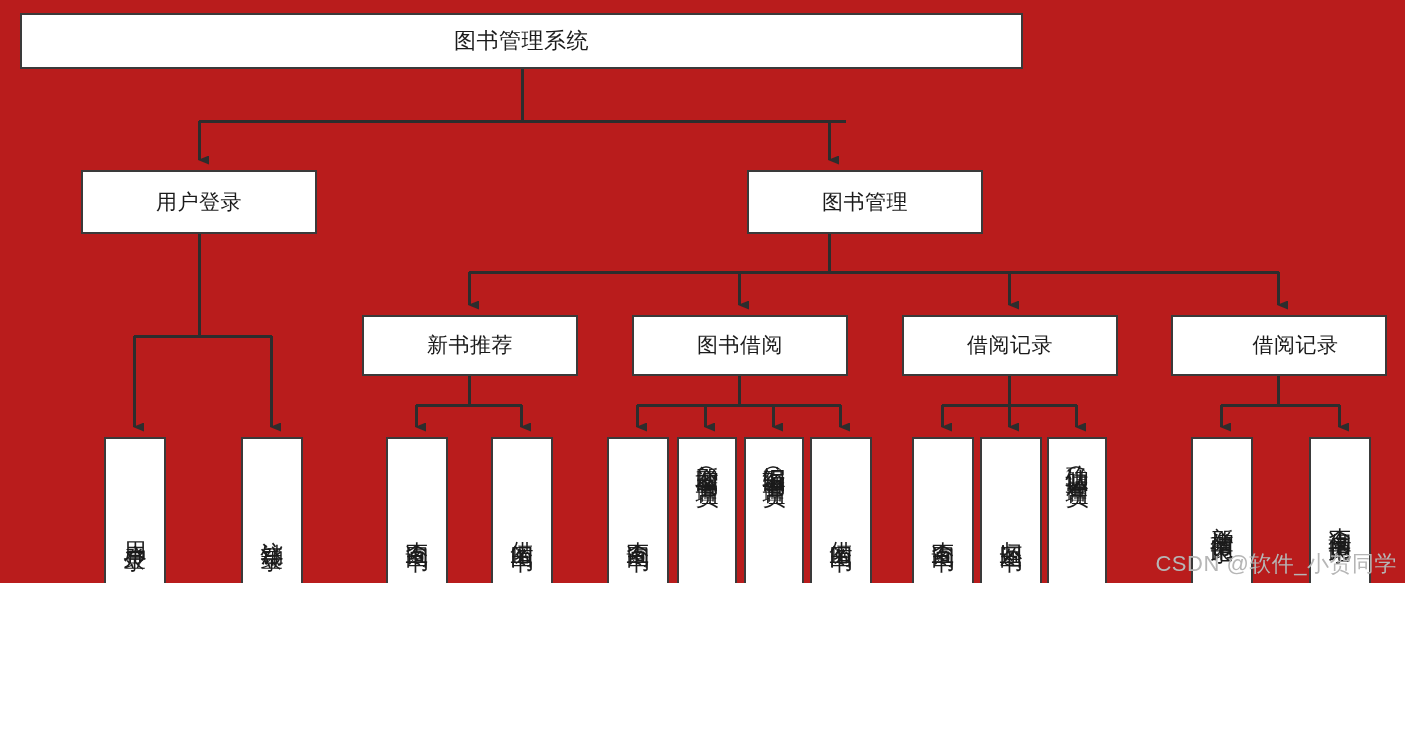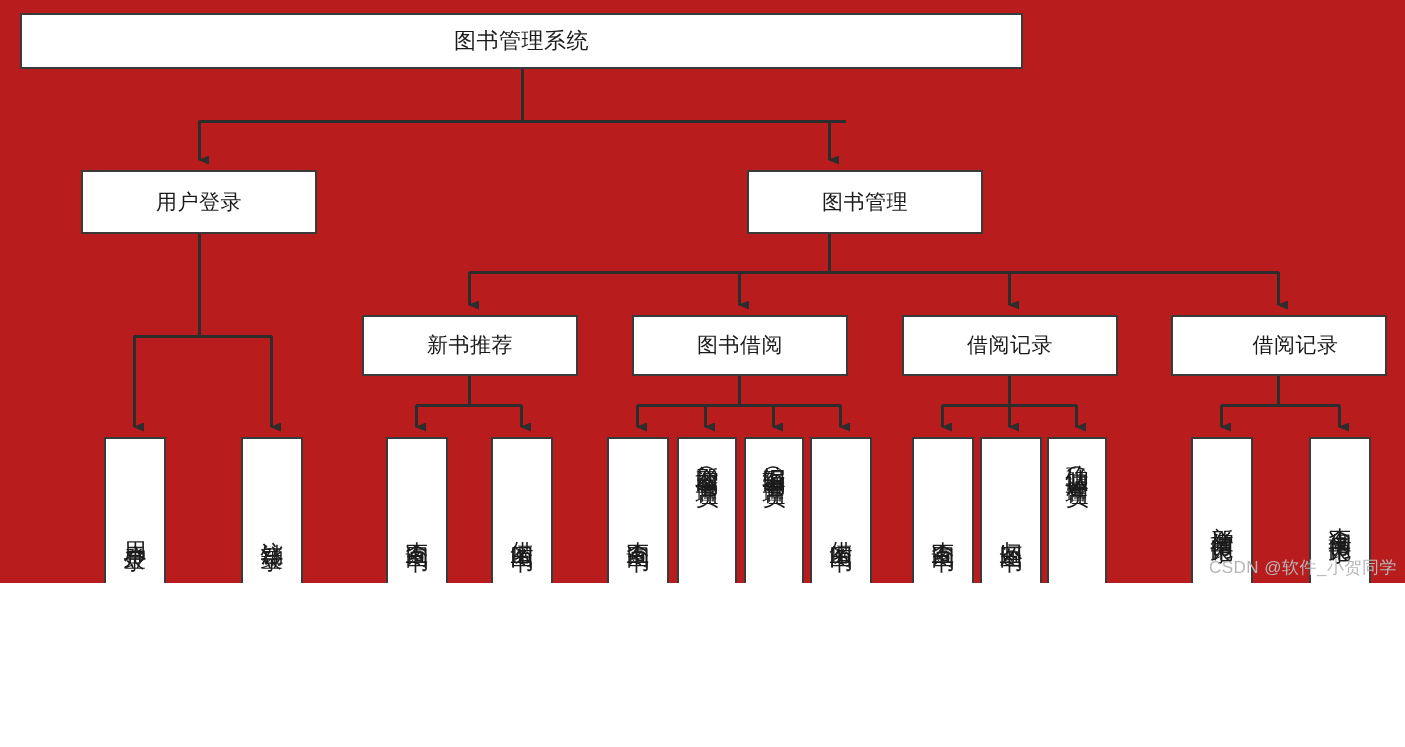--- a/index.html
+++ b/index.html
@@ -66,21 +66,21 @@
     white-space: nowrap;
   }
   .node.vert.mid .node-label { margin-top: 84px; }
   .node.vert.tall .node-label { margin-top: 8px; }
   .node.vert.short .node-label { margin-top: 70px; }
 
   #watermark {
     position: absolute;
     right: 8px;
     bottom: 4px;
-    font-size: 17px;
+    font-size: 22px;
     color: #b6b6b6;
     letter-spacing: 0.5px;
     z-index: 8;
     white-space: nowrap;
   }
 </style>
 </head>
 <body>
 
 <div id="diagram-canvas">

